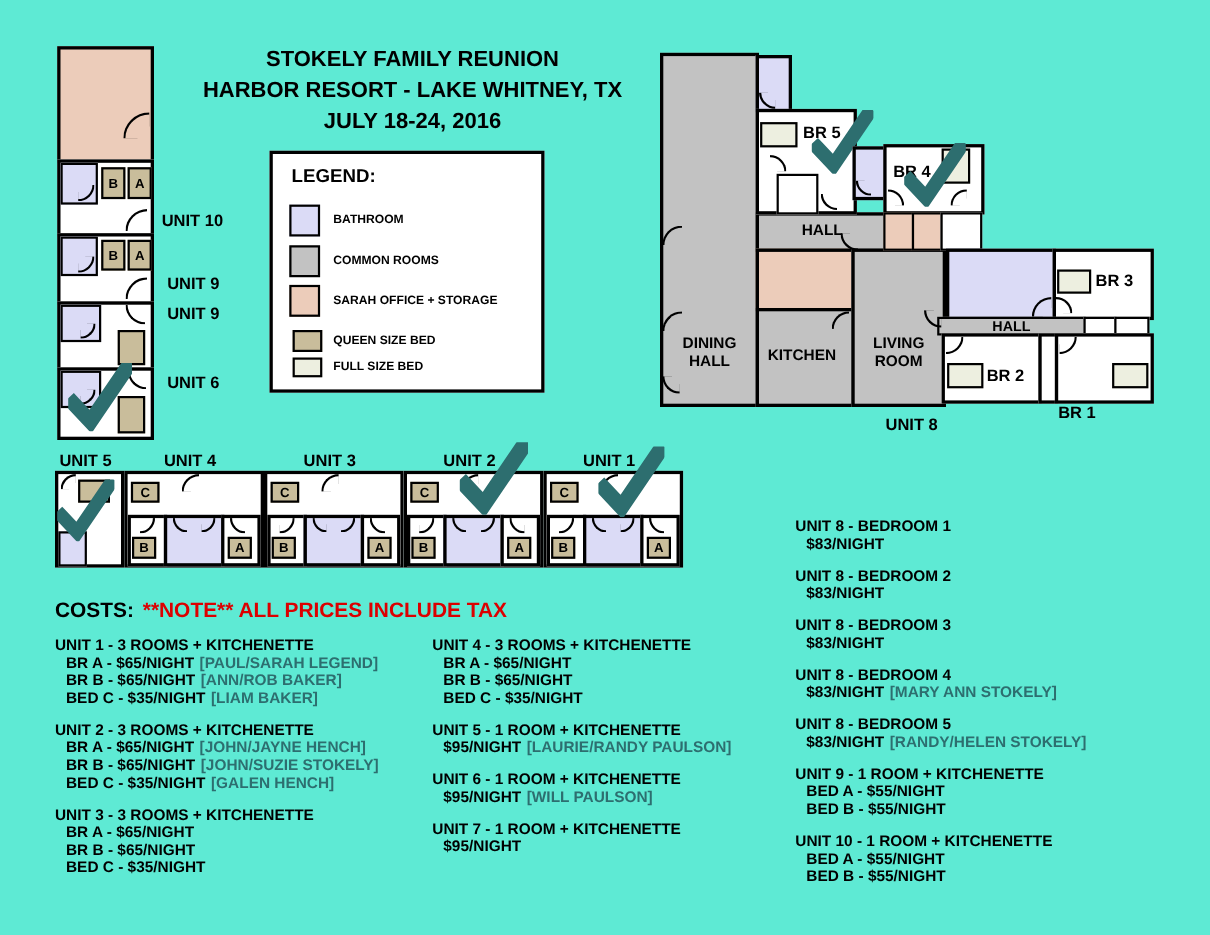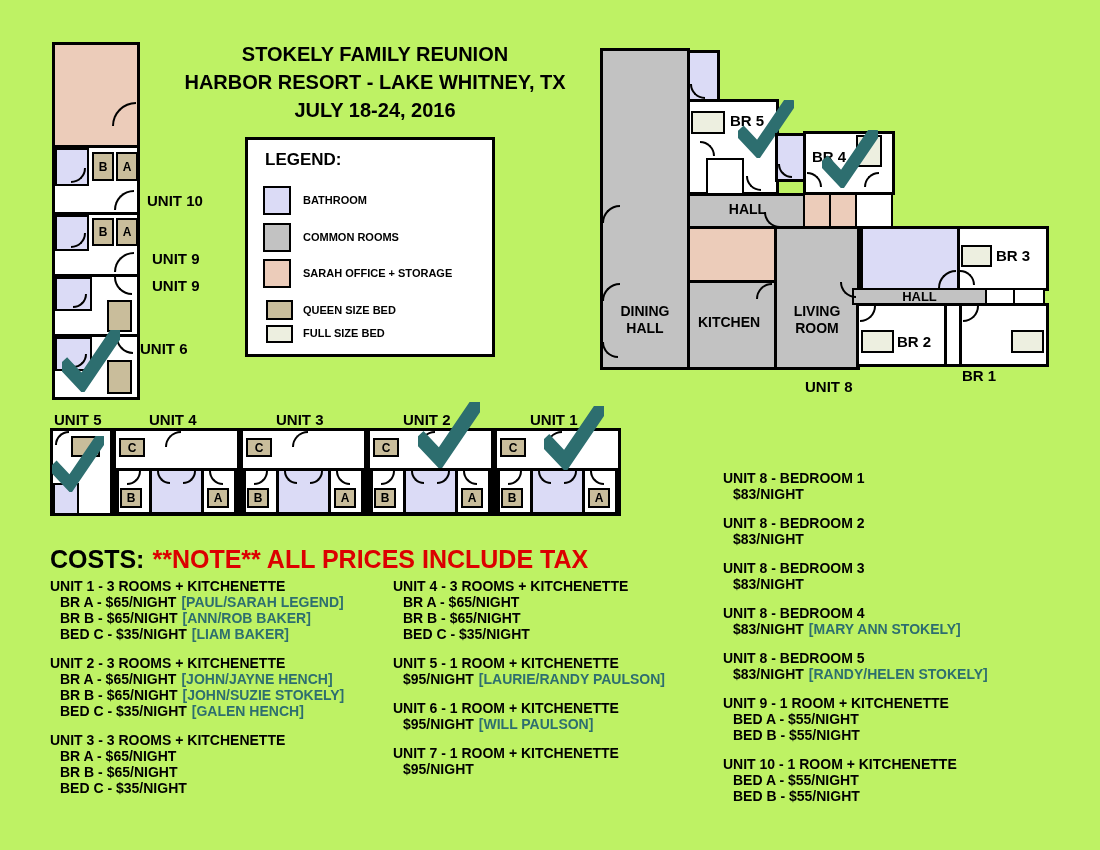--- a/index.html
+++ b/index.html
@@ -1,16 +1,16 @@
 <!DOCTYPE html>
 <html><head>
 <meta charset="utf-8">
 <style>
   html,body{margin:0;padding:0;background:#fff;}
-  #canvas{position:relative;width:1100px;height:850px;background:#bef264;overflow:hidden;
+  #canvas{position:relative;width:1100px;height:850px;background:#5eead4;overflow:hidden;
           font-family:"Liberation Sans",sans-serif;font-weight:bold;color:#000;}
   .room{position:absolute;box-sizing:border-box;border:3px solid #000;}
   .b2{border-width:2px;}
   .bath{background:#dbdbf6;}
   .common{background:#c2c2c2;}
   .office{background:#ecccba;}
   .white{background:#fff;}
   .bed{position:absolute;box-sizing:border-box;border:2px solid #000;display:flex;
        align-items:center;justify-content:center;font-size:12px;font-weight:bold;}
   .qbed{background:#c9bd9b;}
@@ -29,21 +29,21 @@
   #legend{position:absolute;left:245px;top:137px;width:250px;height:220px;
           border:3px solid #000;box-sizing:border-box;background:#fff;}
   .leg-head{position:absolute;left:17px;top:10px;font-size:17px;}
   .leg-swatch{position:absolute;box-sizing:border-box;border:2px solid #000;}
   .leg-lbl{position:absolute;font-size:11px;white-space:nowrap;}
   .cost-col{position:absolute;}
   .cost-group{margin-bottom:13px;}
   .cost-header,.cost-line{font-size:14px;line-height:16px;font-weight:bold;white-space:nowrap;}
   .cost-line{padding-left:10px;}
   .tn{color:#2d6e6f;margin-left:5px;}
-  #costs-heading{position:absolute;left:50px;top:545px;font-size:25px;white-space:nowrap;}
+  #costs-heading{position:absolute;left:50px;top:545px;font-size:19px;white-space:nowrap;}
   #costs-heading .red{color:#dc0000;margin-left:8px;}
   .office-lbl{position:absolute;text-align:center;font-size:13px;line-height:16px;}
   .room-lbl14{font-size:14px;}
   .hall-lbl{font-size:13px;}
 </style>
 </head>
 <body>
 
 <div id="canvas">
 
@@ -98,21 +98,21 @@
   <div class="arc arc-br" style="left:73px;top:354px;width:14px;height:14px;"></div>
   <div class="check" style="left:62px;top:330px;width:58px;height:62px;">
     <svg viewBox="0 0 60 64">
         <path d="M5 38 L21 55 L55 5" fill="none" stroke="currentColor" stroke-width="14" stroke-linecap="square"></path>
       </svg>
   </div>
 
   <div class="lbl" style="left:147px;top:192px;">UNIT 10</div>
   <div class="lbl" style="left:152px;top:250px;">UNIT 9</div>
   <div class="lbl" style="left:152px;top:277px;">UNIT 9</div>
-  <div class="lbl" style="left:140px;top:340px;">UNIT 6</div>
+  <div class="lbl" style="left:152px;top:340px;">UNIT 6</div>
 
   <div class="room common" style="left:600px;top:48px;width:90px;height:322px;"></div>
   <div class="room common" style="left:687px;top:193px;width:121px;height:36px;"></div>
   <div class="room office" style="left:687px;top:226px;width:90px;height:57px;"></div>
   <div class="room common" style="left:687px;top:280px;width:90px;height:90px;"></div>
   <div class="room common" style="left:774px;top:226px;width:86px;height:144px;"></div>
 
   <div class="room bath" style="left:687px;top:50px;width:33px;height:52px;"></div>
   <div class="arc arc-bl" style="left:690px;top:84px;width:15px;height:15px;"></div>
 

